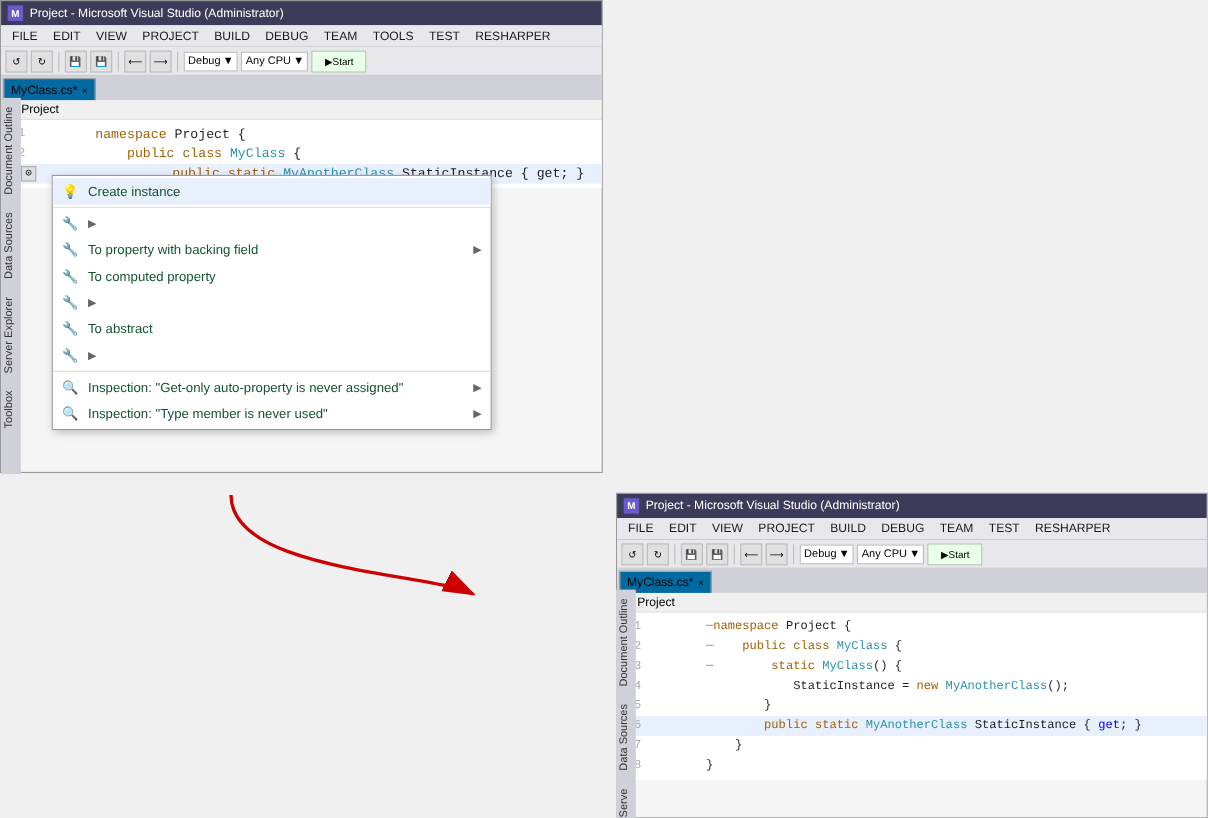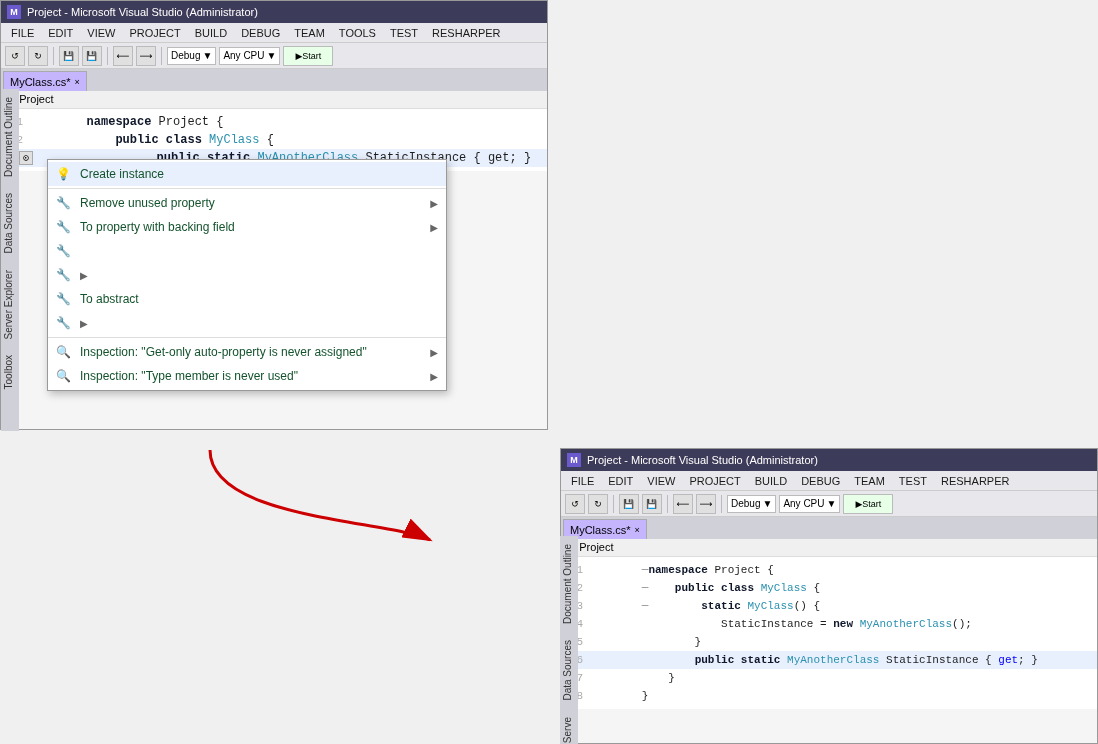--- a/index.html
+++ b/index.html
@@ -88,21 +88,21 @@
     }
 
     .vs-tab-bar {
       background: #d0d0d8;
       height: 22px;
       display: flex;
       align-items: flex-end;
       padding-left: 2px;
     }
     .vs-tab {
-      background: #c4b5fd;
+      background: #0369a1;
       border: 1px solid #aaa;
       border-bottom: none;
       height: 20px;
       display: flex;
       align-items: center;
       padding: 0 6px;
       font-size: 11px;
       gap: 4px;
     }
     .vs-tab .tab-close { font-size: 9px; cursor: pointer; }
@@ -135,21 +135,21 @@
       color: #aaa;
       padding-right: 6px;
       font-size: 11px;
       user-select: none;
     }
     .line-content {
       flex: 1;
       white-space: pre;
       color: #1e1e1e;
     }
-    .kw { color: #0f172a; font-weight: bold; }
+    .kw { color: #a16207; font-weight: normal; }
     .highlight-line { background: #e8f0fe; }
 
     
     .context-menu {
       position: absolute;
       top: 158px;
       left: 46px;
       width: 400px;
       background: #fff;
       border: 1px solid #999;
@@ -329,32 +329,32 @@
 
     <div class="ctx-item active">
       <span class="ctx-icon">💡</span>
       <span class="ctx-label">Create instance</span>
     </div>
 
     <div class="ctx-separator"></div>
 
     <div class="ctx-item">
       <span class="ctx-icon">🔧</span>
-      <span class="ctx-label">Remove unused property</span>
       <span class="ctx-arrow">▶</span>
     </div>
 
     <div class="ctx-item">
       <span class="ctx-icon">🔧</span>
       <span class="ctx-label">To property with backing field</span>
       <span class="ctx-arrow">▶</span>
     </div>
 
     <div class="ctx-item">
       <span class="ctx-icon">🔧</span>
+      <span class="ctx-label">To computed property</span>
     </div>
 
     <div class="ctx-item">
       <span class="ctx-icon">🔧</span>
       <span class="ctx-arrow">▶</span>
     </div>
 
     <div class="ctx-item">
       <span class="ctx-icon">🔧</span>
       <span class="ctx-label">To abstract</span>

